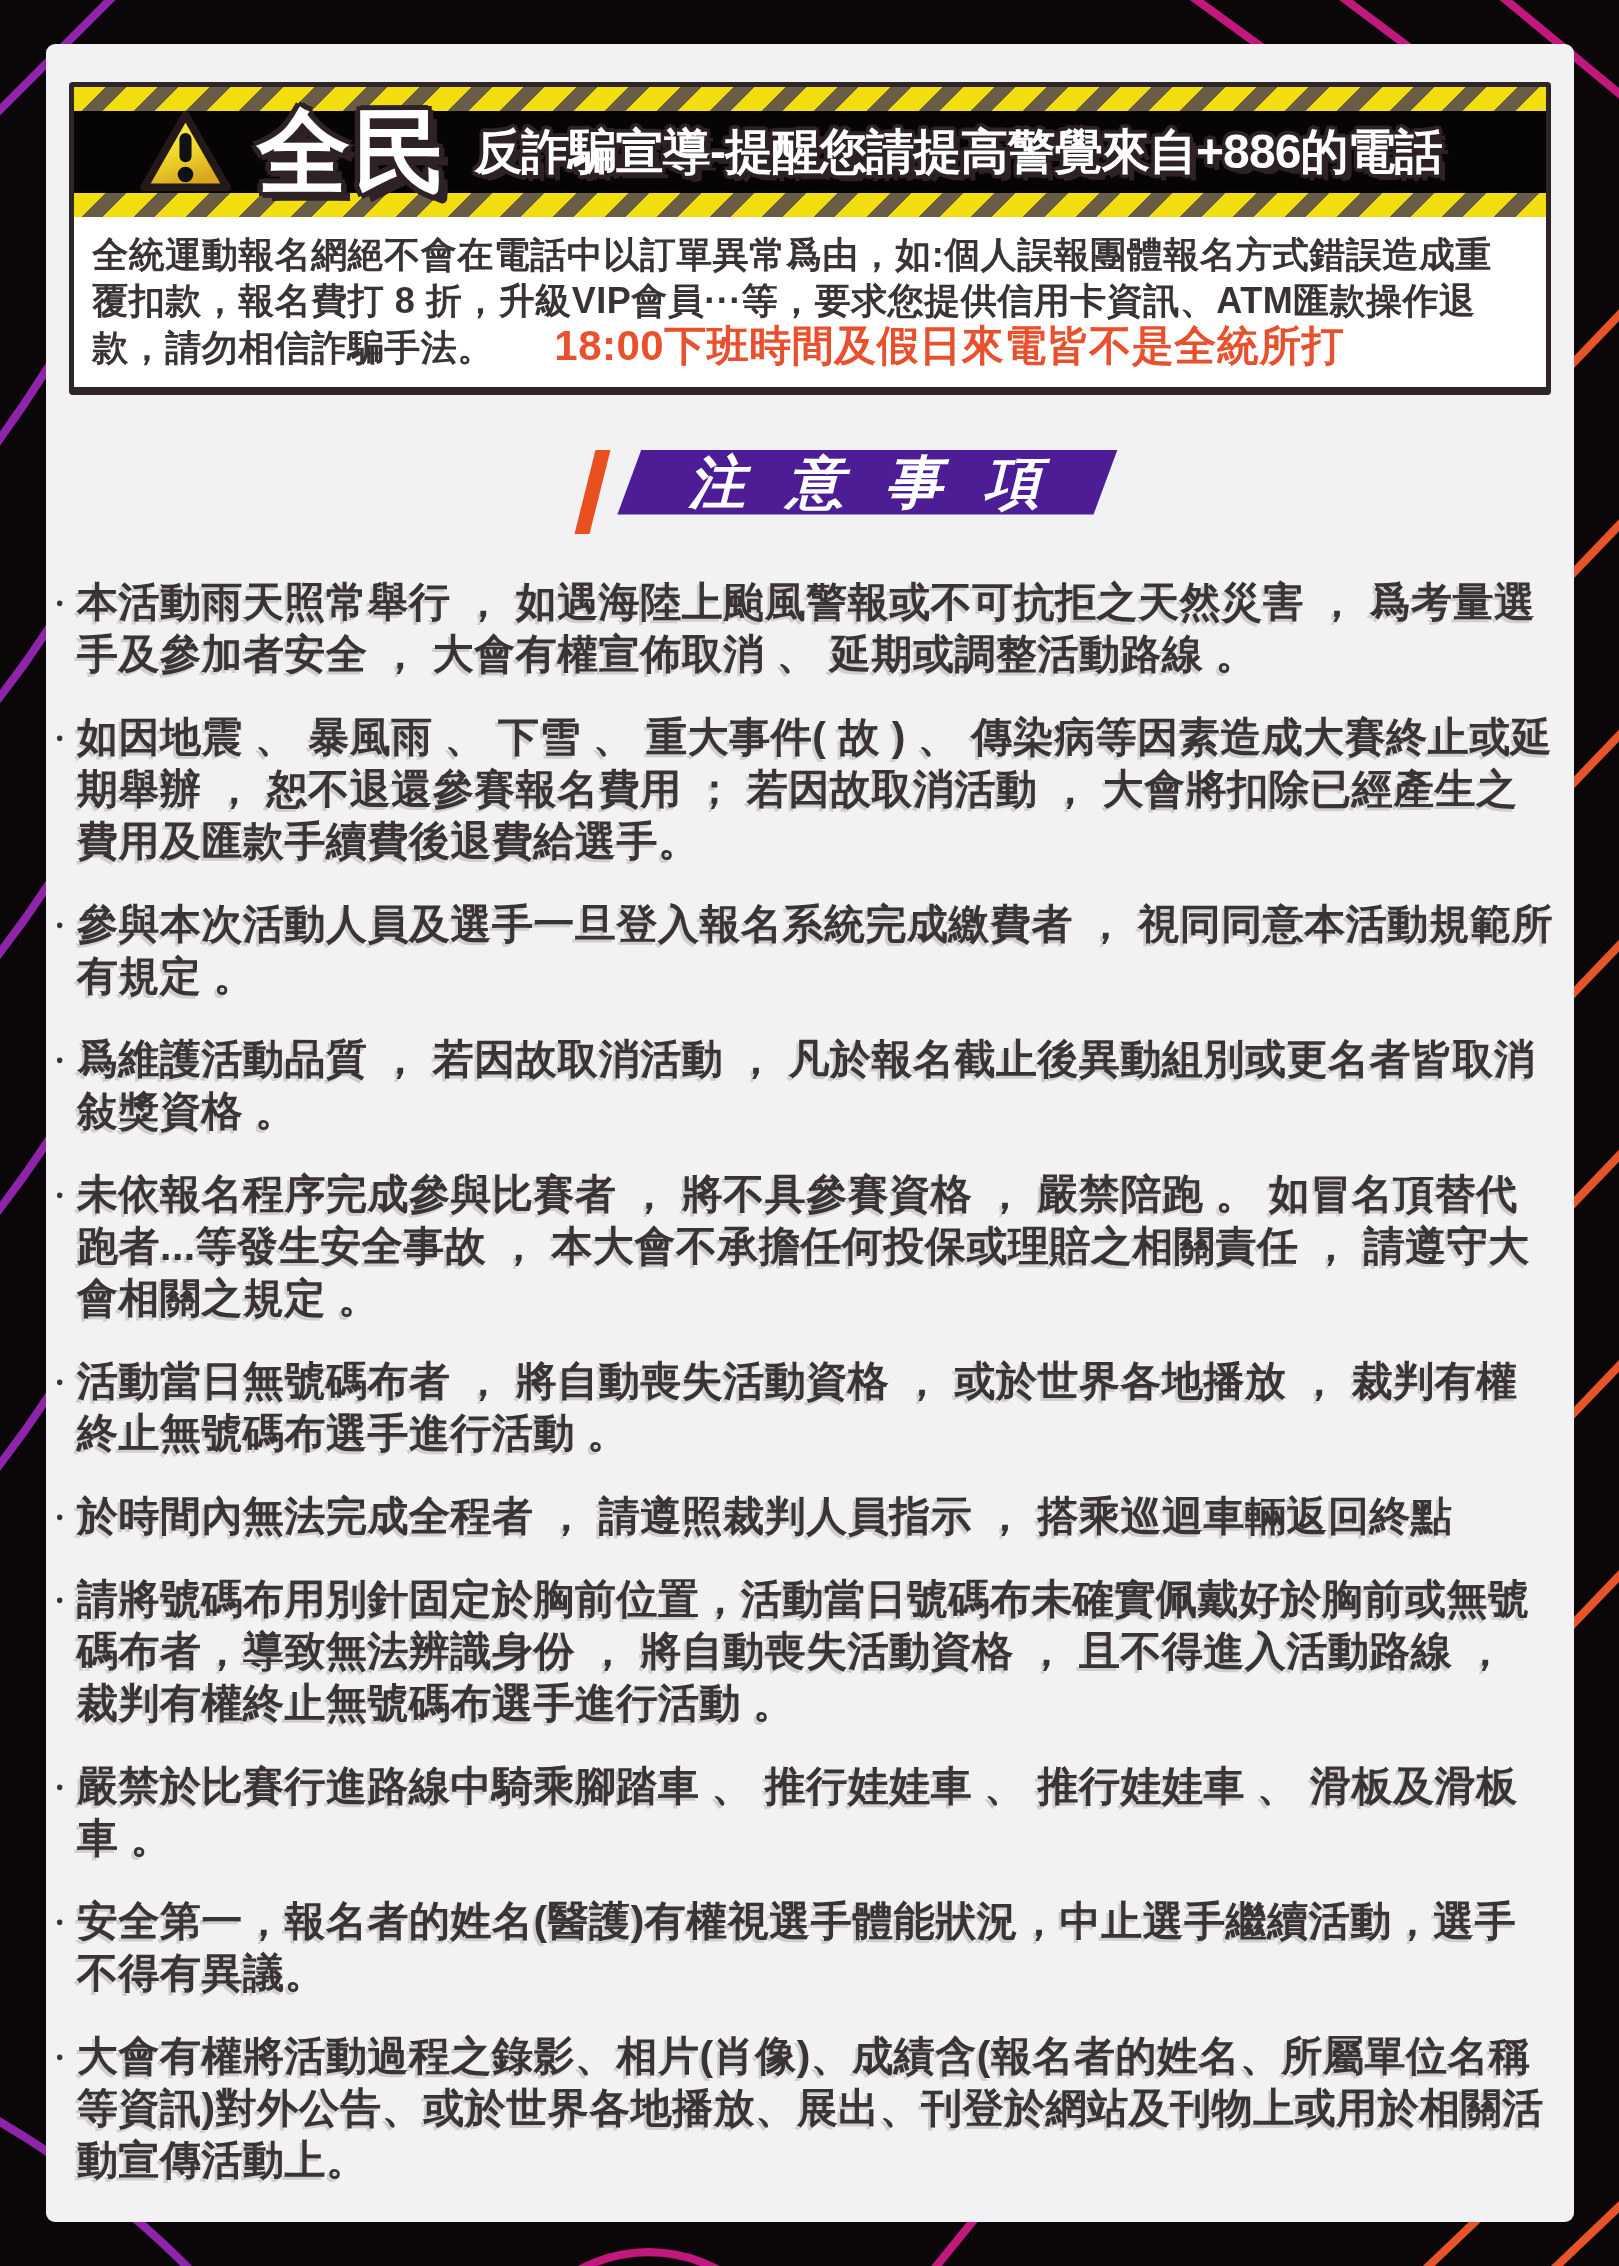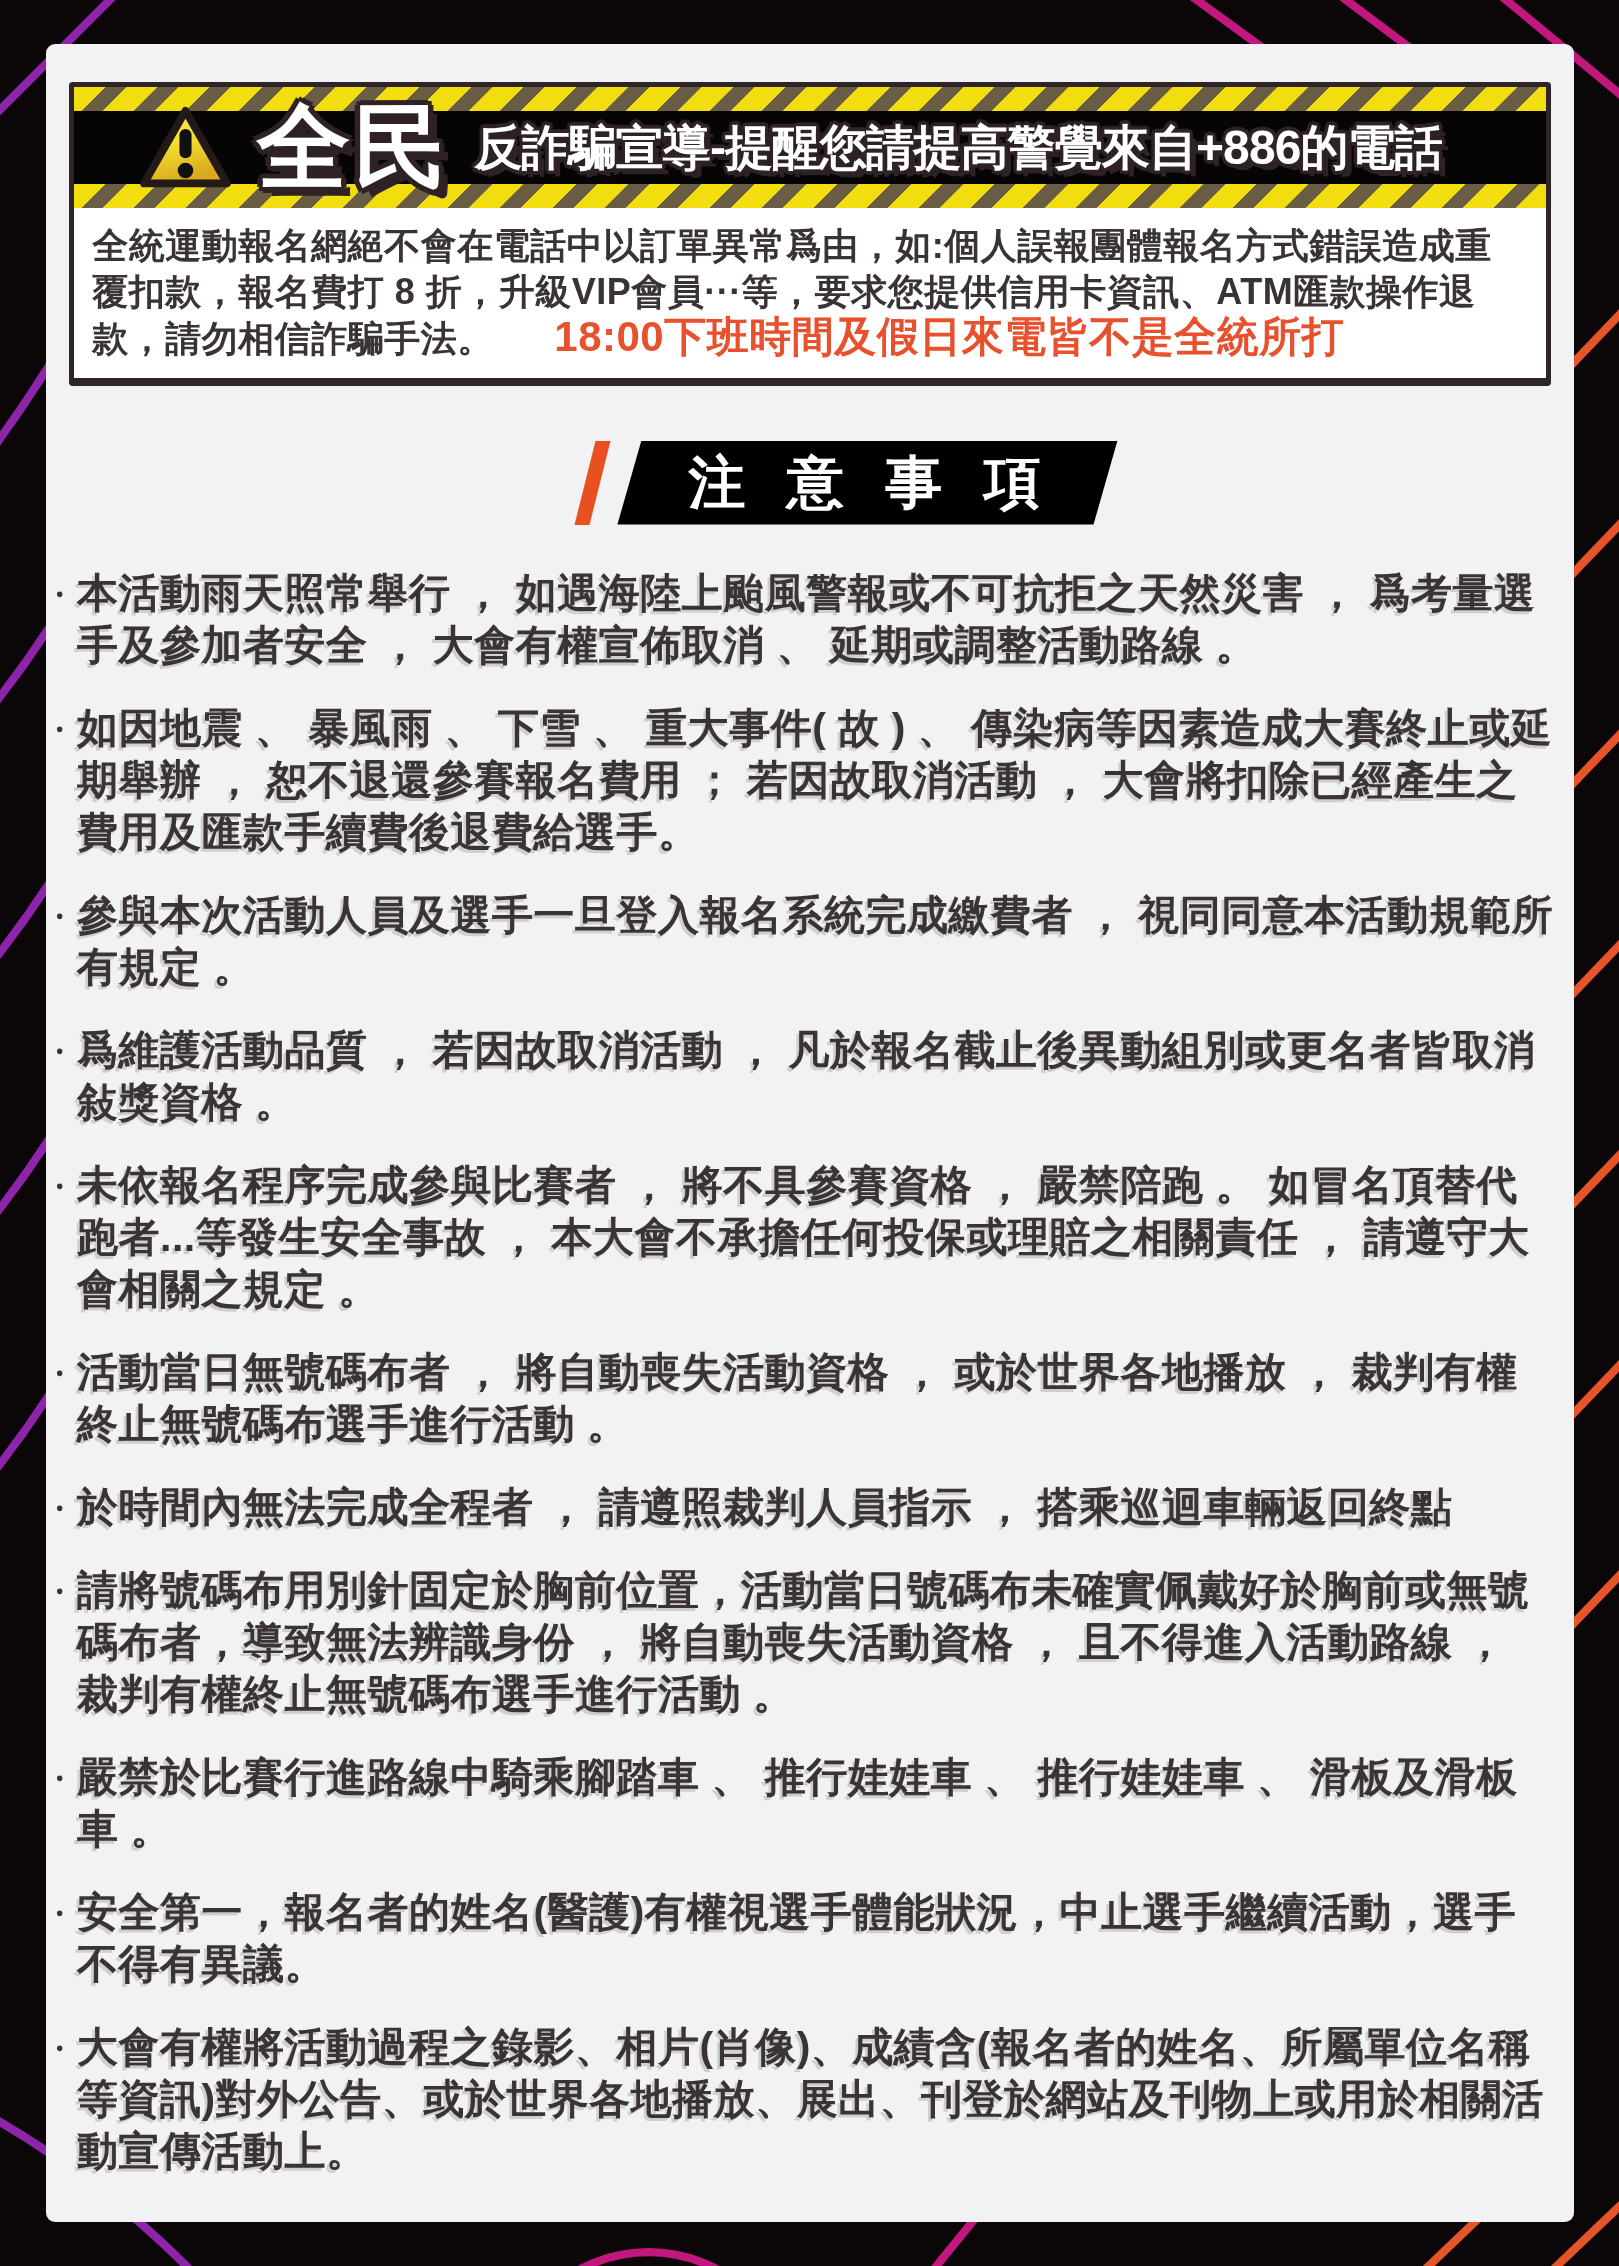--- a/index.html
+++ b/index.html
@@ -28,21 +28,21 @@
     border-radius:3.7px;
     background:#FFFFFF;
     box-sizing:border-box;
     overflow:hidden;
   }
   .stripe{
     height:24px;
     background:repeating-linear-gradient(135deg,#F2DE0F 0 22px,#6A5D45 22px 37px);
   }
   .band{
-    height:73px;
+    height:82px;
     background:#060404;
     display:flex;align-items:center;
     padding-left:64px;
     overflow:visible;
   }
   .tri{flex:0 0 auto;margin-right:24px;display:block;}
   .badge{
     font-size:93px;font-weight:bold;color:#FFFFFF;line-height:1;
     letter-spacing:3.7px;white-space:nowrap;
     text-shadow:5.5px 0 0 #2E2225,-5.5px 0 0 #2E2225,0 5.5px 0 #2E2225,0 -5.5px 0 #2E2225,
@@ -70,24 +70,25 @@
     margin-top:55px;
     display:flex;justify-content:center;align-items:stretch;
     padding-left:82px;
   }
   .slash{
     width:14.6px;height:84px;background:#E8511F;
     transform:skewX(-14deg);
     margin-right:18.3px;flex:0 0 auto;
   }
   .banner-main{
-    height:84px;background:#000000;
+    height:65px;background:#4c1d95;
     clip-path:polygon(24px 0,100% 0,calc(100% - 24px) 100%,0 100%);
     display:flex;align-items:center;
     padding:0 64px 0 71px;
+    font-style:italic;
   }
   .banner-title{
     font-size:57px;font-weight:bold;color:#FFFFFF;
     letter-spacing:12.8px;line-height:1;white-space:nowrap;
   }
   
   .notices{
     margin:42px 18.3px 0 14.6px;padding:0;list-style:none;
   }
   .notices li{

